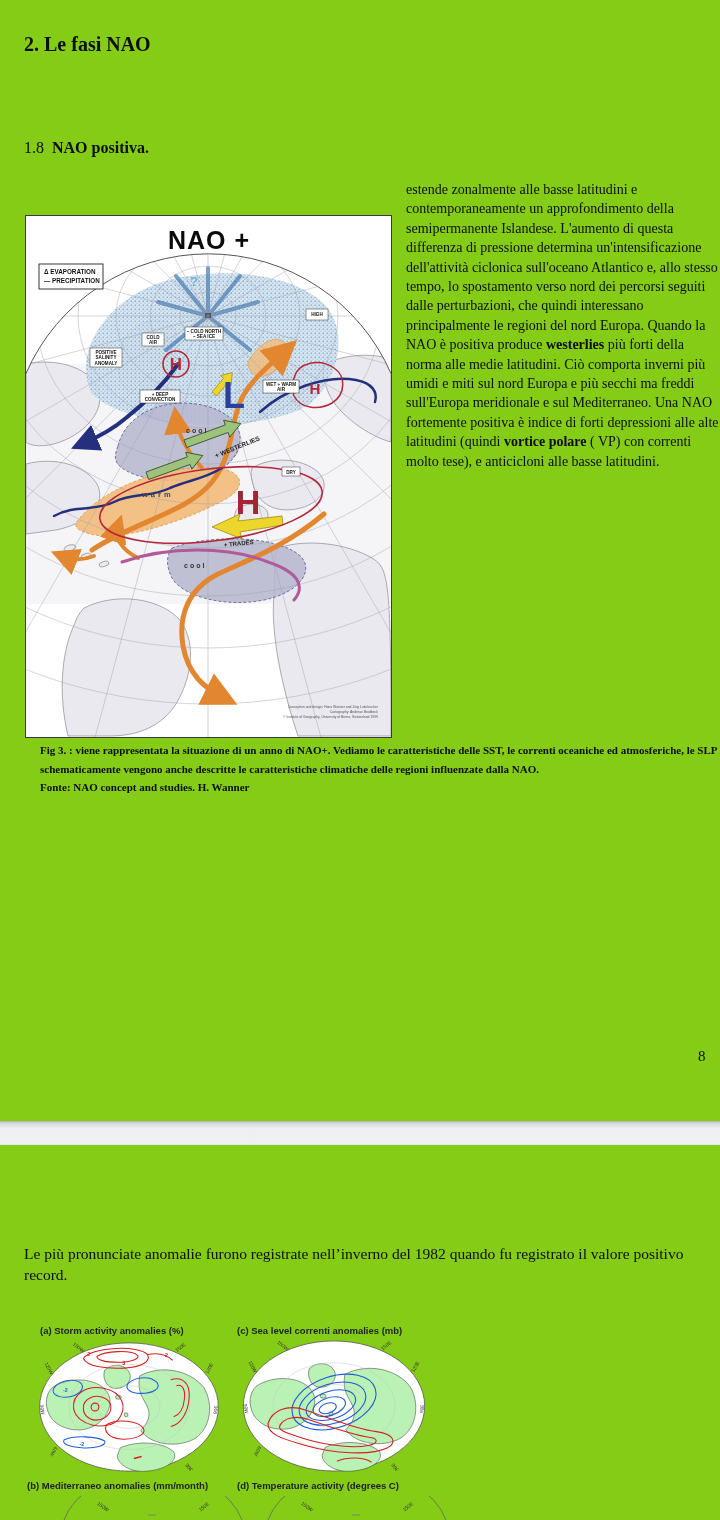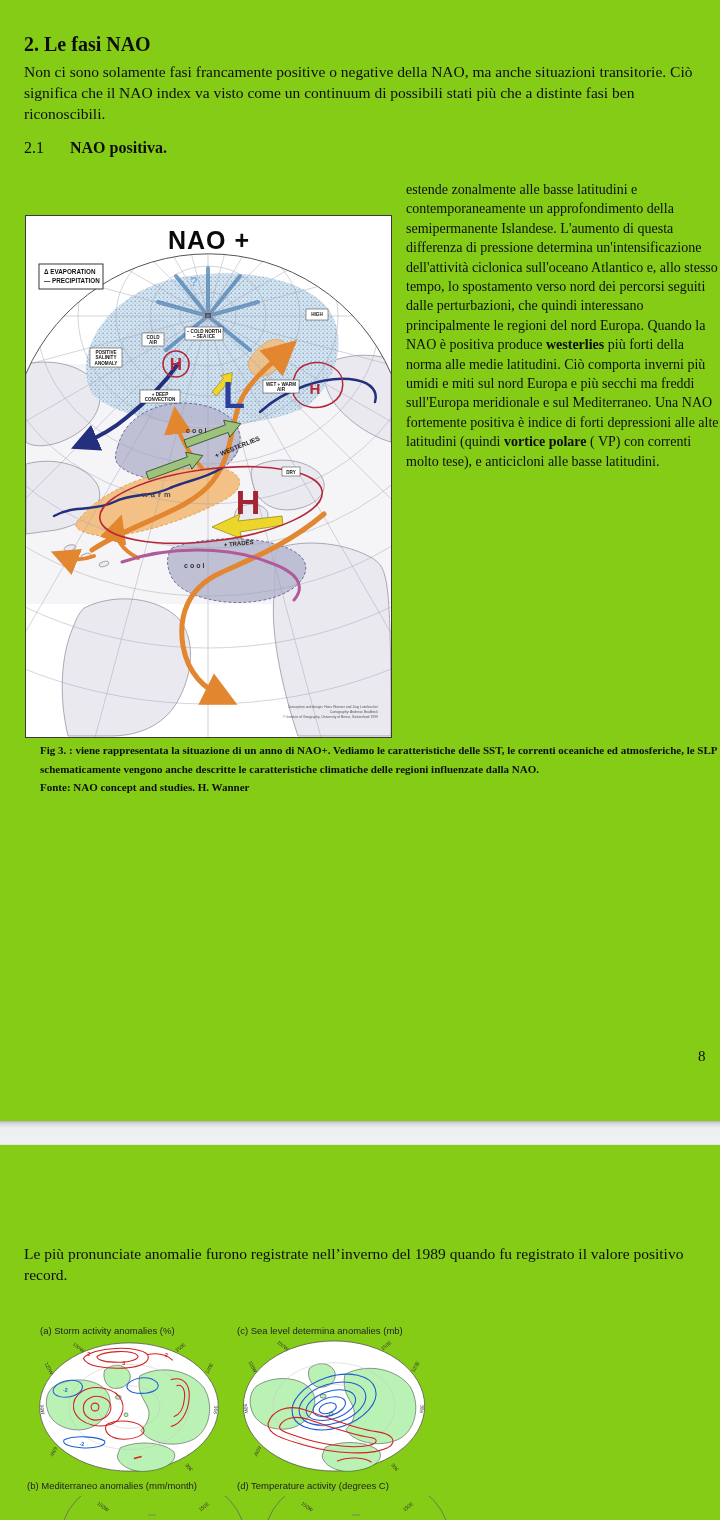--- a/index.html
+++ b/index.html
@@ -3,42 +3,41 @@
 <meta charset="utf-8">
 <style>
   html,body{margin:0;padding:0;background:#fff;}
   .viewport{position:relative;width:720px;height:1520px;background:#84cc16;overflow:hidden;
             font-family:"Liberation Serif",serif;color:#0d0d0d;}
   .abs{position:absolute;}
   .h1{font-size:20px;font-weight:bold;}
   .body-text{font-size:15.5px;line-height:21px;}
   .wrap-col{font-size:14px;line-height:19.4px;}
   .section-line{font-size:16px;}
-  .section-title{font-weight:bold;margin-left:26px;}
+  .section-title{font-weight:bold;margin-left:8px;}
   .caption{font-size:11px;font-weight:bold;line-height:18.5px;margin-left:16px;}
   .pagenum{font-size:15px;}
   .figure-box{border:1px solid #3a3a3a;background:#fff;}
   .pagebreak{left:0;top:1121px;width:720px;height:23px;
              background:linear-gradient(180deg,#aeb0b5 0,#d2d4d8 2px,#edeff1 7px,#eff1f3 100%);
              border-bottom:1px solid #e4e6e9;}
-  .maplabel{font-family:"Liberation Sans",sans-serif;font-size:9.5px;color:#222;}
+  .maplabel{font-family:"Liberation Sans",sans-serif;font-size:9.5px;color:#222;font-weight:bold;}
   svg text{font-family:"Liberation Sans",sans-serif;}
   .serifb{font-weight:bold;}
 </style>
 </head>
 <body>
 
 <div class="viewport">
 
   <div class="abs h1" style="left:24px;top:33px;width:600px;">2. Le fasi NAO</div>
 
-  <div class="abs body-text" style="left:24px;top:61px;width:690px;">Non ci sono solamente fasi francamente positive o negative della NAO, ma anche situazioni transitorie. Ciò significa che il NAO index va visto come un continuum di possibili stati  più che a distinte fasi ben riconoscibili.</div>
 
   <div class="abs section-line" style="left:24px;top:139px;width:500px;">
-    <span>2.1</span><span class="section-title">NAO positiva.</span>
+    <span>1.8</span><span class="section-title">NAO positiva.</span>
   </div>
 
 
   <div class="abs wrap-col" style="left:406px;top:180px;width:313px;">
     <span>estende zonalmente alle basse latitudini e contemporaneamente un approfondimento della semipermanente Islandese. L'aumento di questa differenza di pressione determina un'intensificazione dell'attività ciclonica sull'oceano Atlantico e, allo stesso tempo, lo spostamento verso nord dei percorsi seguiti dalle perturbazioni, che quindi interessano principalmente le regioni del nord Europa. Quando la NAO è positiva produce </span><span class="serifb">westerlies</span><span> più forti della norma alle medie latitudini. Ciò comporta inverni più umidi e miti sul nord Europa e più secchi ma freddi sull'Europa meridionale e sul Mediterraneo. Una NAO fortemente positiva è indice di forti depressioni alle alte latitudini (quindi </span><span class="serifb">vortice polare</span><span> ( VP) con correnti molto tese), e anticicloni alle basse latitudini.</span>
   </div>
 
   <div class="abs figure-box" style="left:25px;top:215px;width:365px;height:521px;">
     <svg width="365" height="521" viewBox="0 0 365 521">
       <defs>
@@ -178,24 +177,24 @@
 
   <div class="abs caption" style="left:24px;top:741px;width:690px;">
     <span>Fig 3. : viene rappresentata la situazione di un anno di NAO+. Vediamo le caratteristiche delle SST, le correnti oceaniche ed atmosferiche, le SLP e schematicamente vengono anche descritte le caratteristiche climatiche delle regioni influenzate dalla NAO.</span><br>
     <span>Fonte: NAO concept and studies. H. Wanner</span>
   </div>
 
   <div class="abs pagenum" style="left:698px;top:1048px;">8</div>
 
   <div class="abs pagebreak"></div>
 
-  <div class="abs body-text" style="left:24px;top:1243px;width:690px;">Le più pronunciate anomalie furono registrate nell’inverno del 1989 quando fu registrato  il valore positivo record.</div>
+  <div class="abs body-text" style="left:24px;top:1243px;width:690px;">Le più pronunciate anomalie furono registrate nell’inverno del 1982 quando fu registrato  il valore positivo record.</div>
 
   <div class="abs maplabel" style="left:40px;top:1325px;">(a) Storm activity anomalies (%)</div>
-  <div class="abs maplabel" style="left:237px;top:1325px;">(c) Sea level determina anomalies (mb)</div>
+  <div class="abs maplabel" style="left:237px;top:1325px;">(c) Sea level correnti anomalies (mb)</div>
 
   <div class="abs" style="left:36px;top:1339px;">
     <svg width="186" height="136" viewBox="0 0 190 140">
       <ellipse cx="95" cy="70" rx="92" ry="66" fill="#fff" stroke="#555" stroke-width="0.8"></ellipse>
       <g fill="#b9f2b4" stroke="#2e2e2e" stroke-width="0.5">
         <path d="M16,50 C34,38 62,40 72,54 C80,64 74,82 58,90 C42,98 20,92 13,78 C8,68 9,57 16,50 Z"></path>
         <path d="M70,32 C79,24 92,26 96,36 C98,44 91,51 81,51 C72,51 67,40 70,32 Z"></path>
         <path d="M106,38 C128,26 158,32 172,50 C182,66 180,92 162,103 C143,113 116,108 107,94 C114,87 118,79 114,70 C110,61 103,55 106,38 Z"></path>
         <path d="M86,112 C104,104 130,106 141,116 C146,125 134,134 114,136 C97,138 83,129 83,120 Z"></path>
         <circle cx="92" cy="78" r="2"></circle>

